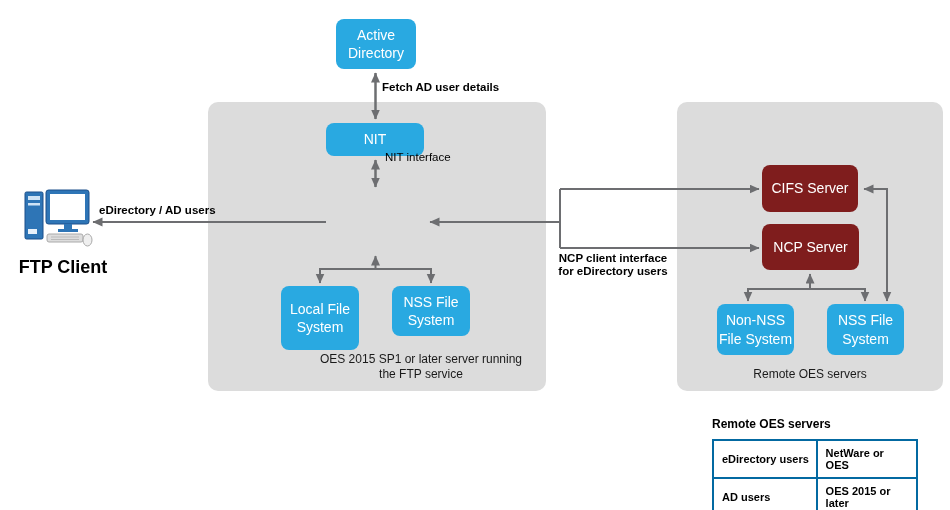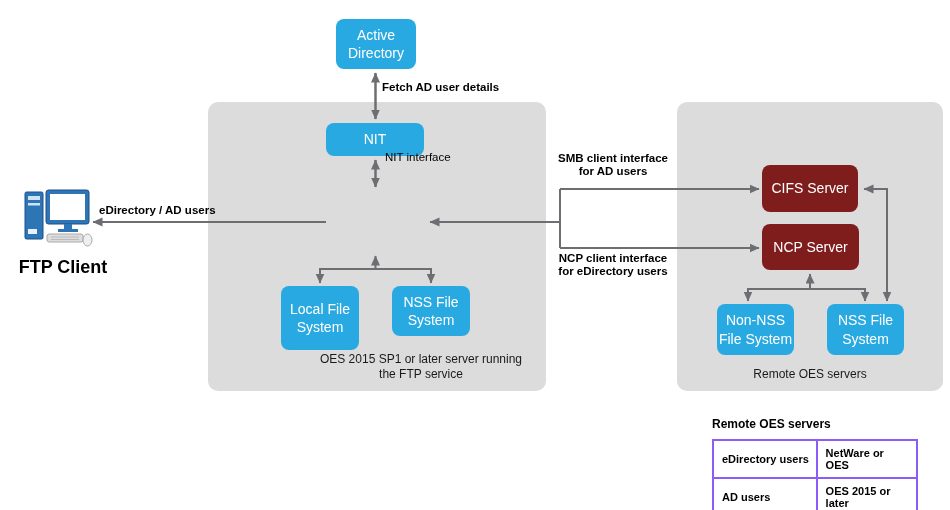--- a/index.html
+++ b/index.html
@@ -30,21 +30,21 @@
   .l-edir{left:99px;top:204px;}
   .l-smb{left:543px;top:152px;width:140px;}
   .l-ncp{left:538px;top:252px;width:150px;}
   .l-ftpclient{left:18px;top:257px;width:90px;font-size:18px;}
   .caption{position:absolute;text-align:center;font-size:12px;color:#1a1a1a;
            line-height:1.25;white-space:pre-line;}
   .cap-mid{left:208px;top:352px;width:338px;padding-left:44px;}
   .cap-right{left:677px;top:367px;width:266px;}
   .tbl-head{position:absolute;left:712px;top:417px;font-size:12px;font-weight:bold;color:#000;}
   table.info{position:absolute;left:712px;top:439px;width:206px;border-collapse:collapse;}
-  table.info td{border:2px solid #8b5cf6;font-size:11px;font-weight:bold;color:#000;
+  table.info td{border:2px solid #0369a1;font-size:11px;font-weight:bold;color:#000;
                 padding:6px 6px 6px 8px;width:103px;background:#fff;}
   svg.wires{position:absolute;left:0;top:0;pointer-events:none;}
   .client-icon{position:absolute;left:20px;top:183px;}
 </style>
 </head>
 <body>
 
 <div class="canvas">
 
   <div class="container mid"></div>
@@ -110,22 +110,20 @@
   <div class="node dark n-cifs">CIFS Server</div>
   <div class="node dark n-ncp">NCP Server</div>
   <div class="node light n-nonnss">Non-NSS
 File System</div>
   <div class="node light n-nssright">NSS File
 System</div>
 
   <div class="lbl b l-fetch">Fetch AD user details</div>
   <div class="lbl l-nitif">NIT interface</div>
   <div class="lbl b l-edir">eDirectory / AD users</div>
-  <div class="lbl b ctr l-smb">SMB client interface
-for AD users</div>
   <div class="lbl b ctr l-ncp">NCP client interface
 for eDirectory users</div>
 
   <div class="caption cap-mid">OES 2015 SP1 or later server running
 the FTP service</div>
   <div class="caption cap-right">Remote OES servers</div>
 
   <svg class="client-icon" width="74" height="70" viewBox="0 0 74 70">
     <rect x="5" y="9" width="18" height="47" rx="1.5" fill="#2E75B6" stroke="#1B4F8A" stroke-width="1"></rect>
     <rect x="8" y="13" width="12" height="4" fill="#CFE3F5"></rect>

